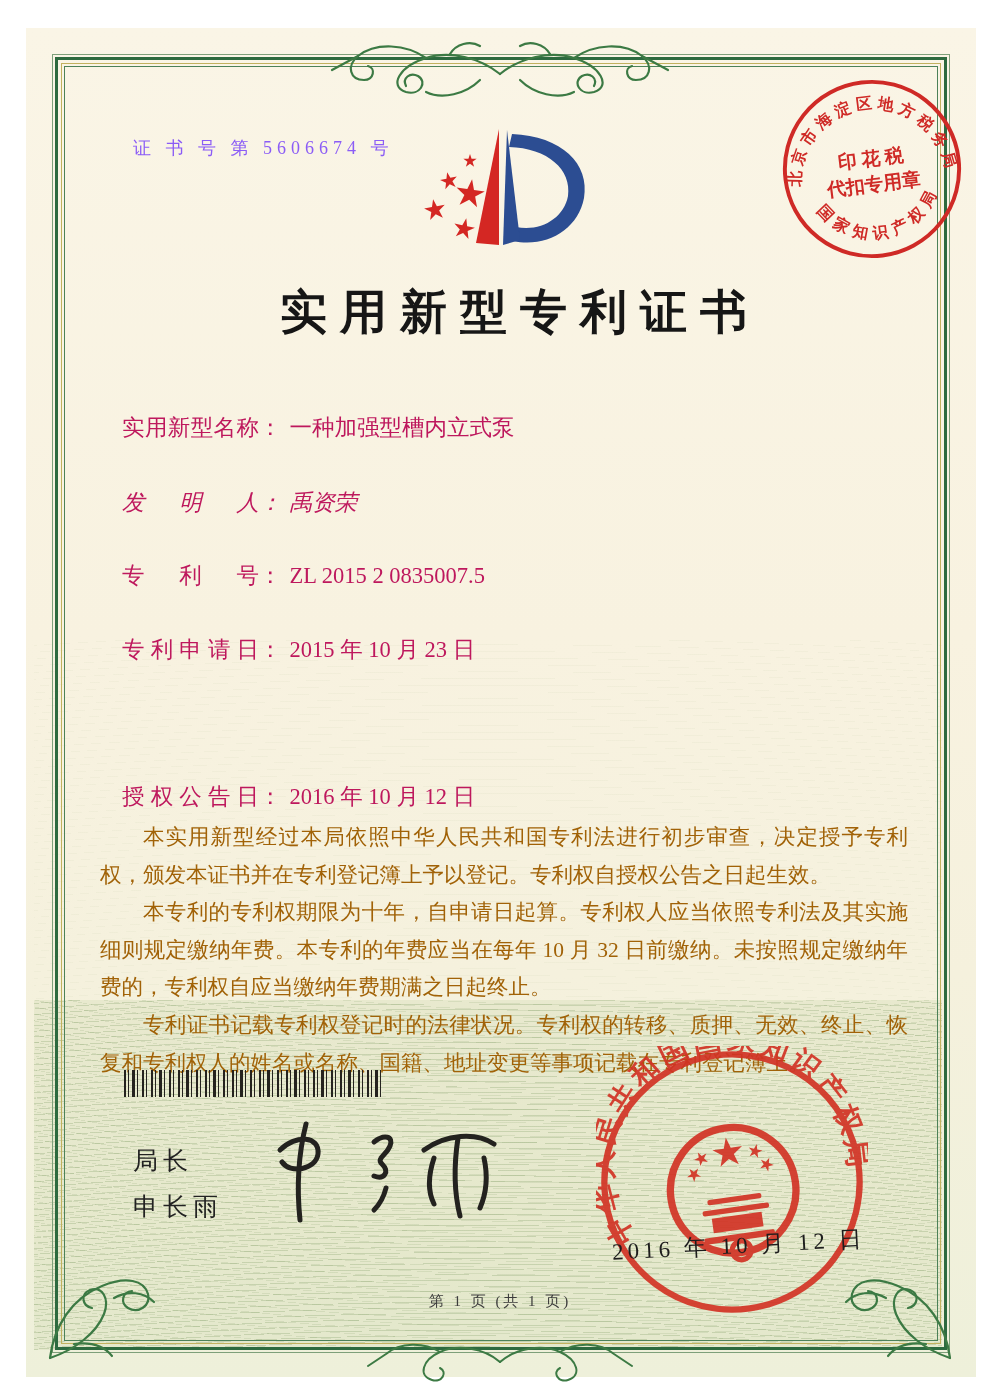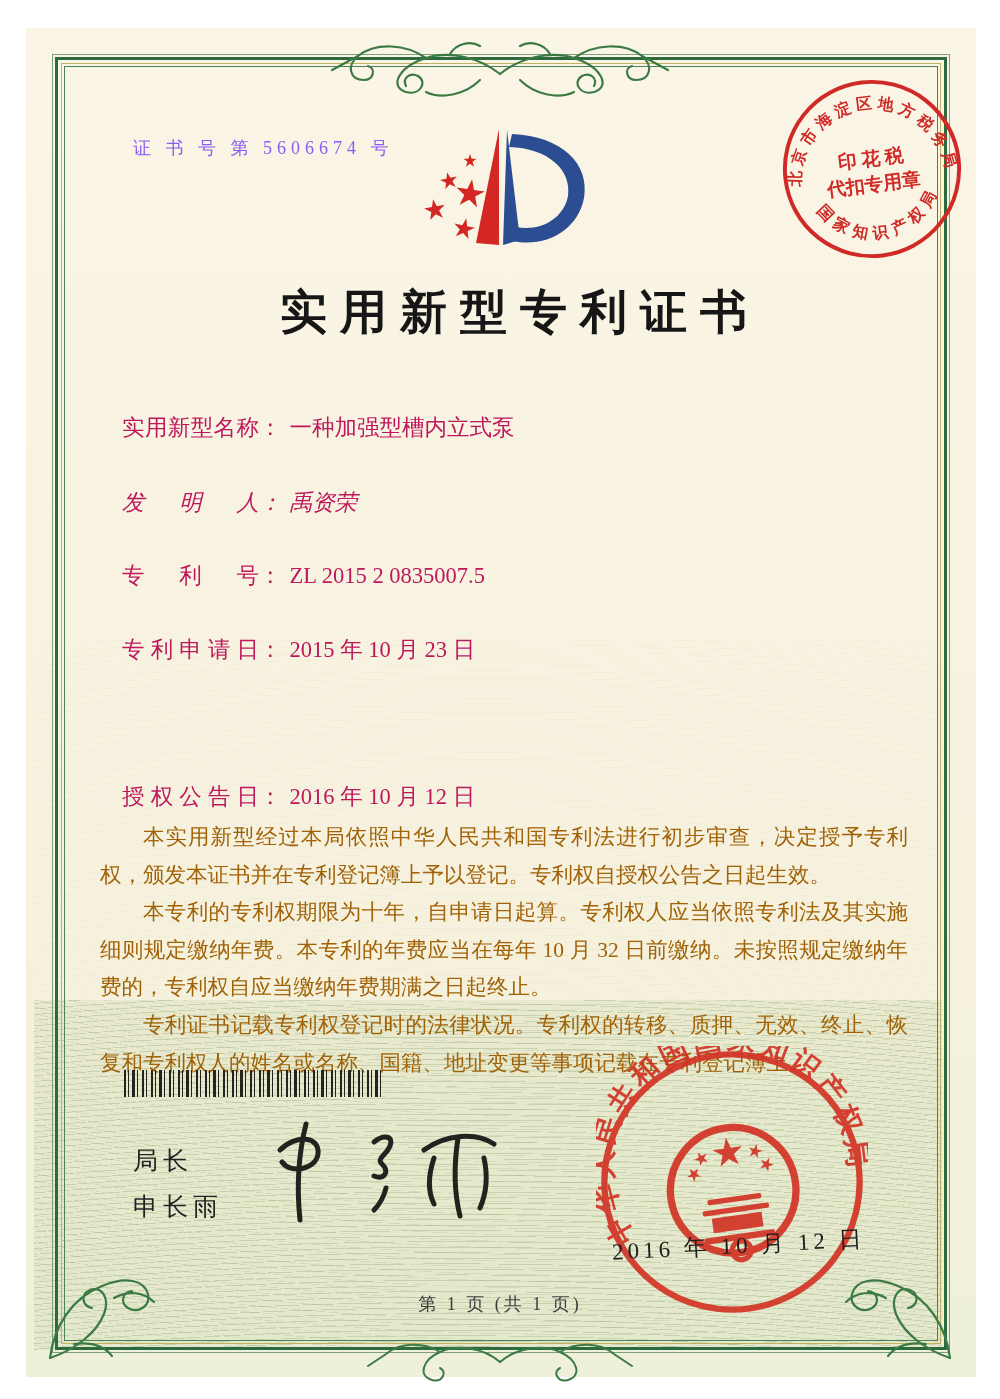--- a/index.html
+++ b/index.html
@@ -36,21 +36,21 @@
       #25231f 0 2px, transparent 2px 4px,
       #25231f 4px 5px, transparent 5px 8px,
       #25231f 8px 11px, transparent 11px 13px,
       #25231f 13px 14px, transparent 14px 18px,
       #25231f 18px 20px, transparent 20px 22px,
       #25231f 22px 23px, transparent 23px 27px);}
   .signer{left:133px;font-size:25px;letter-spacing:5px;color:#222;}
   .sig-svg{position:absolute;left:262px;top:1112px;z-index:5;}
   .seal-svg{position:absolute;left:596px;top:1046px;z-index:4;}
   .seal-date{left:612px;top:1230px;font-size:23px;letter-spacing:4px;color:#1d1d1d;z-index:6;transform:rotate(-3deg);}
-  .footer{left:0;top:1292px;width:100%;text-align:center;font-size:18px;letter-spacing:3px;color:#3c3c3c;}
+  .footer{left:0;top:1292px;width:100%;text-align:center;font-size:15px;letter-spacing:3px;color:#3c3c3c;}
   .stamp-svg{position:absolute;left:773px;top:70px;z-index:4;transform:rotate(-7deg);}
   .logo-svg{position:absolute;left:408px;top:124px;z-index:4;}
 </style>
 </head>
 <body>
 
 <div id="cert">
 
   <div class="paper"></div>
   <div class="waves-soft"></div>

